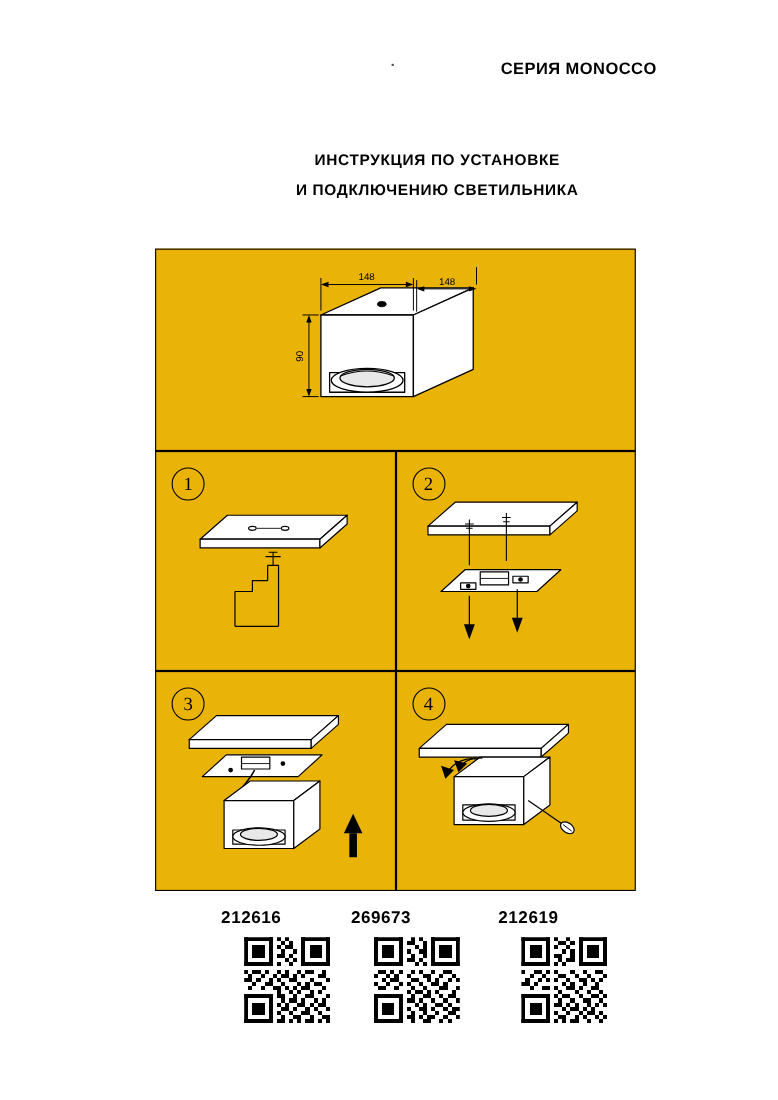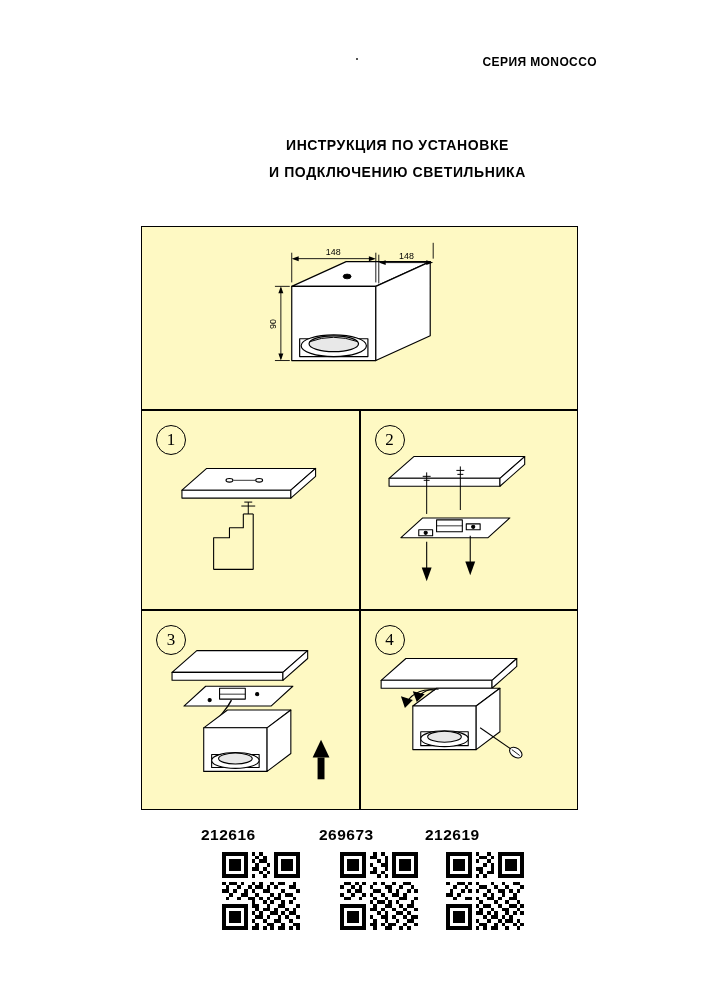--- a/index.html
+++ b/index.html
@@ -21,21 +21,21 @@
   }
 
   
   .header {
     position: absolute;
     top: 52px;
     right: 110px;
     text-align: left;
   }
   .header .series {
-    font-size: 12px;
+    font-size: 15px;
     font-weight: bold;
     letter-spacing: 0.4px;
     line-height: 21px;
     white-space: nowrap;
     margin-left: 42px;
   }
   .header .article {
     font-size: 15.5px;
     font-weight: bold;
     letter-spacing: 0.4px;
@@ -65,21 +65,21 @@
     width: 2px;
     height: 2px;
     background: #555;
   }
 
   
   .frame {
     position: absolute;
     border: 1.4px solid #000;
     box-sizing: border-box;
-    background: #fef9c3;
+    background: #eab308;
   }
   #frame-overview { left: 141px; top: 226px; width: 437px; height: 184px; }
   #frame-step1 { left: 141px; top: 410px; width: 218.5px; height: 200px; }
   #frame-step2 { left: 359.5px; top: 410px; width: 218.5px; height: 200px; }
   #frame-step3 { left: 141px; top: 610px; width: 218.5px; height: 200px; }
   #frame-step4 { left: 359.5px; top: 610px; width: 218.5px; height: 200px; }
 
   .step-num {
     position: absolute;
     left: 14px;
@@ -531,21 +531,21 @@
             <rect x="17" y="19" width="1" height="1"></rect>
           <rect x="20" y="19" width="1" height="1"></rect>
           <rect x="9" y="20" width="1" height="1"></rect>
             <rect x="12" y="20" width="2" height="1"></rect>
           <rect x="16" y="20" width="1" height="1"></rect>
             <rect x="18" y="20" width="1" height="1"></rect>
         </g>
       </svg>
     </div>
 
-    <div class="code-col" style="left:284px;">
+    <div class="code-col" style="left:312px;">
       <div class="code-label">212619</div>
       <svg class="qr" viewBox="0 0 21 21" shape-rendering="crispEdges">
         <rect width="21" height="21" fill="#fff"></rect>
         <g fill="#000">
           <rect x="0" y="0" width="7" height="1"></rect>
             <rect x="0" y="6" width="7" height="1"></rect>
           <rect x="0" y="0" width="1" height="7"></rect>
             <rect x="6" y="0" width="1" height="7"></rect>
           <rect x="2" y="2" width="3" height="3"></rect>
           <rect x="14" y="0" width="7" height="1"></rect>

